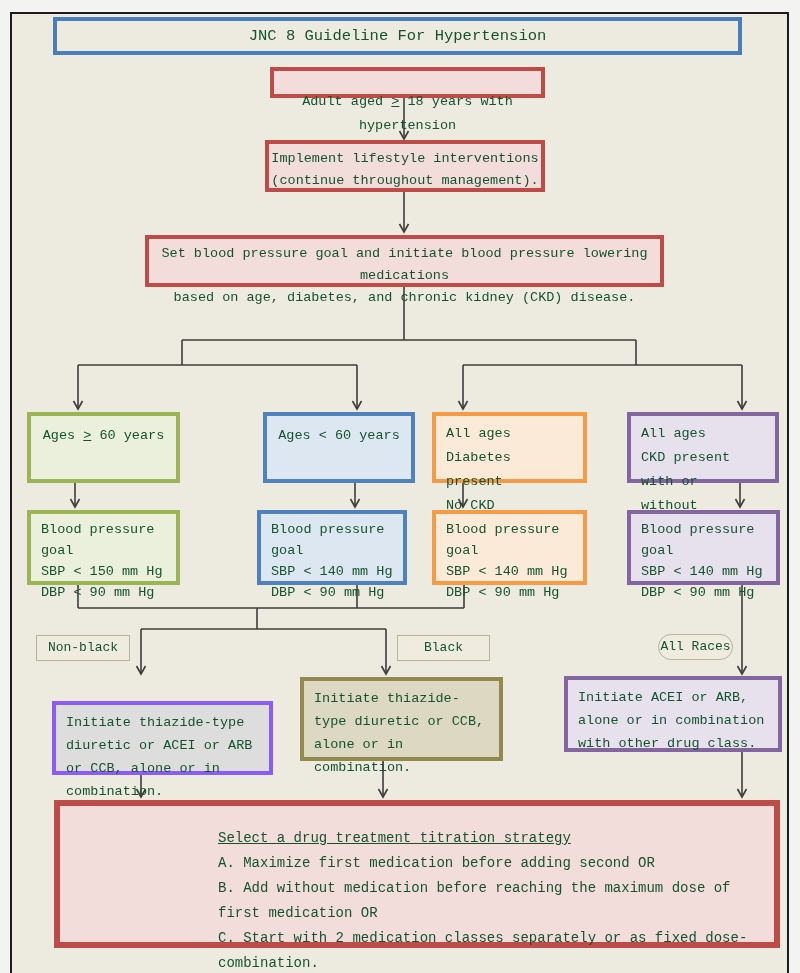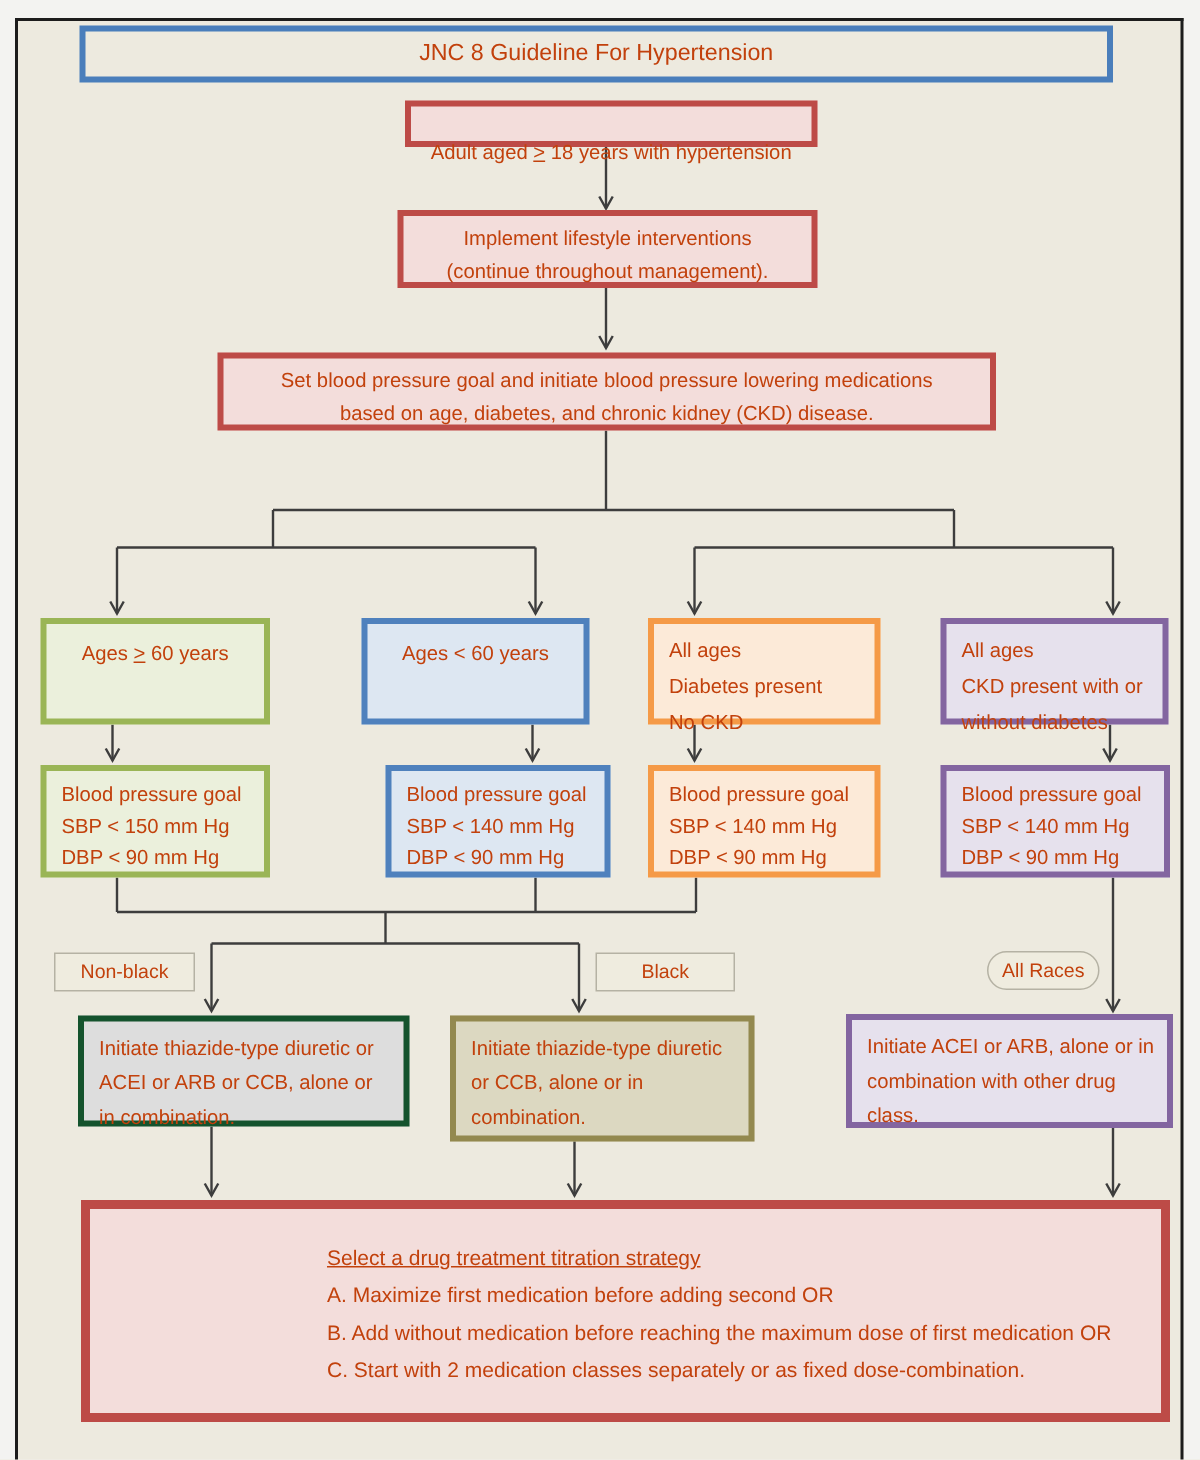--- a/index.html
+++ b/index.html
@@ -13,40 +13,40 @@
   }
   .canvas{position:absolute;left:0;top:0;width:800px;height:973px;}
   .frame{
     position:absolute;left:10px;top:12px;width:779px;height:961px;
     border:2px solid #1c1c1c;border-bottom:none;
     background:#edeadf;box-sizing:border-box;
   }
   svg.connectors{position:absolute;left:0;top:0;width:800px;height:973px;pointer-events:none;}
   .box{
     position:absolute;box-sizing:border-box;
-    font-size:13.5px;line-height:24px;color:#c2410c;
+    font-size:13.5px;line-height:24px;color:#14532d;font-family:Liberation Mono, monospace;
   }
   .center{text-align:center;}
   .title-box{
     left:53px;top:17px;width:689px;height:38px;
     border:4px solid #4a7ebb;background:#edeadf;
     font-size:15.5px;display:flex;align-items:center;justify-content:center;
   }
   .red{border:4px solid #bd4b47;background:#f3dddb;}
   .adult-box{left:270px;top:67px;width:275px;height:31px;padding-top:19px;}
   .lifestyle-box{left:265px;top:140px;width:280px;height:52px;padding-top:4px;line-height:22px;}
   .setgoal-box{left:145px;top:235px;width:519px;height:52px;padding-top:4px;line-height:22px;}
   .green{border:4px solid #9ab556;background:#ebf0dc;}
   .blue{border:4px solid #4f81bd;background:#dde7f2;}
   .orange{border:4px solid #f59a47;background:#fcead8;}
   .purple{border:4px solid #8365a0;background:#e6e1ed;}
-  .gray{border:4px solid #14532d;background:#dddddd;}
+  .gray{border:4px solid #8b5cf6;background:#dddddd;margin-top:24px;}
   .olive{border:4px solid #93894f;background:#dcd8c1;}
   .branch1{left:27px;top:412px;width:153px;height:71px;padding-top:8px;}
-  .branch2{left:241px;top:412px;width:152px;height:71px;padding-top:8px;}
+  .branch2{left:263px;top:412px;width:152px;height:71px;padding-top:8px;}
   .branch3{left:432px;top:412px;width:155px;height:71px;padding:6px 10px;}
   .branch4{left:627px;top:412px;width:152px;height:71px;padding:6px 10px;}
   .goal1{left:27px;top:510px;width:153px;height:75px;padding:5px 10px;line-height:21px;}
   .goal2{left:257px;top:510px;width:150px;height:75px;padding:5px 10px;line-height:21px;}
   .goal3{left:432px;top:510px;width:155px;height:75px;padding:5px 10px;line-height:21px;}
   .goal4{left:627px;top:510px;width:153px;height:75px;padding:5px 10px;line-height:21px;}
   .race-label{
     border:1px solid #b5b2a4;background:#efecdf;
     height:26px;display:flex;align-items:flex-end;justify-content:center;
     font-size:13px;

